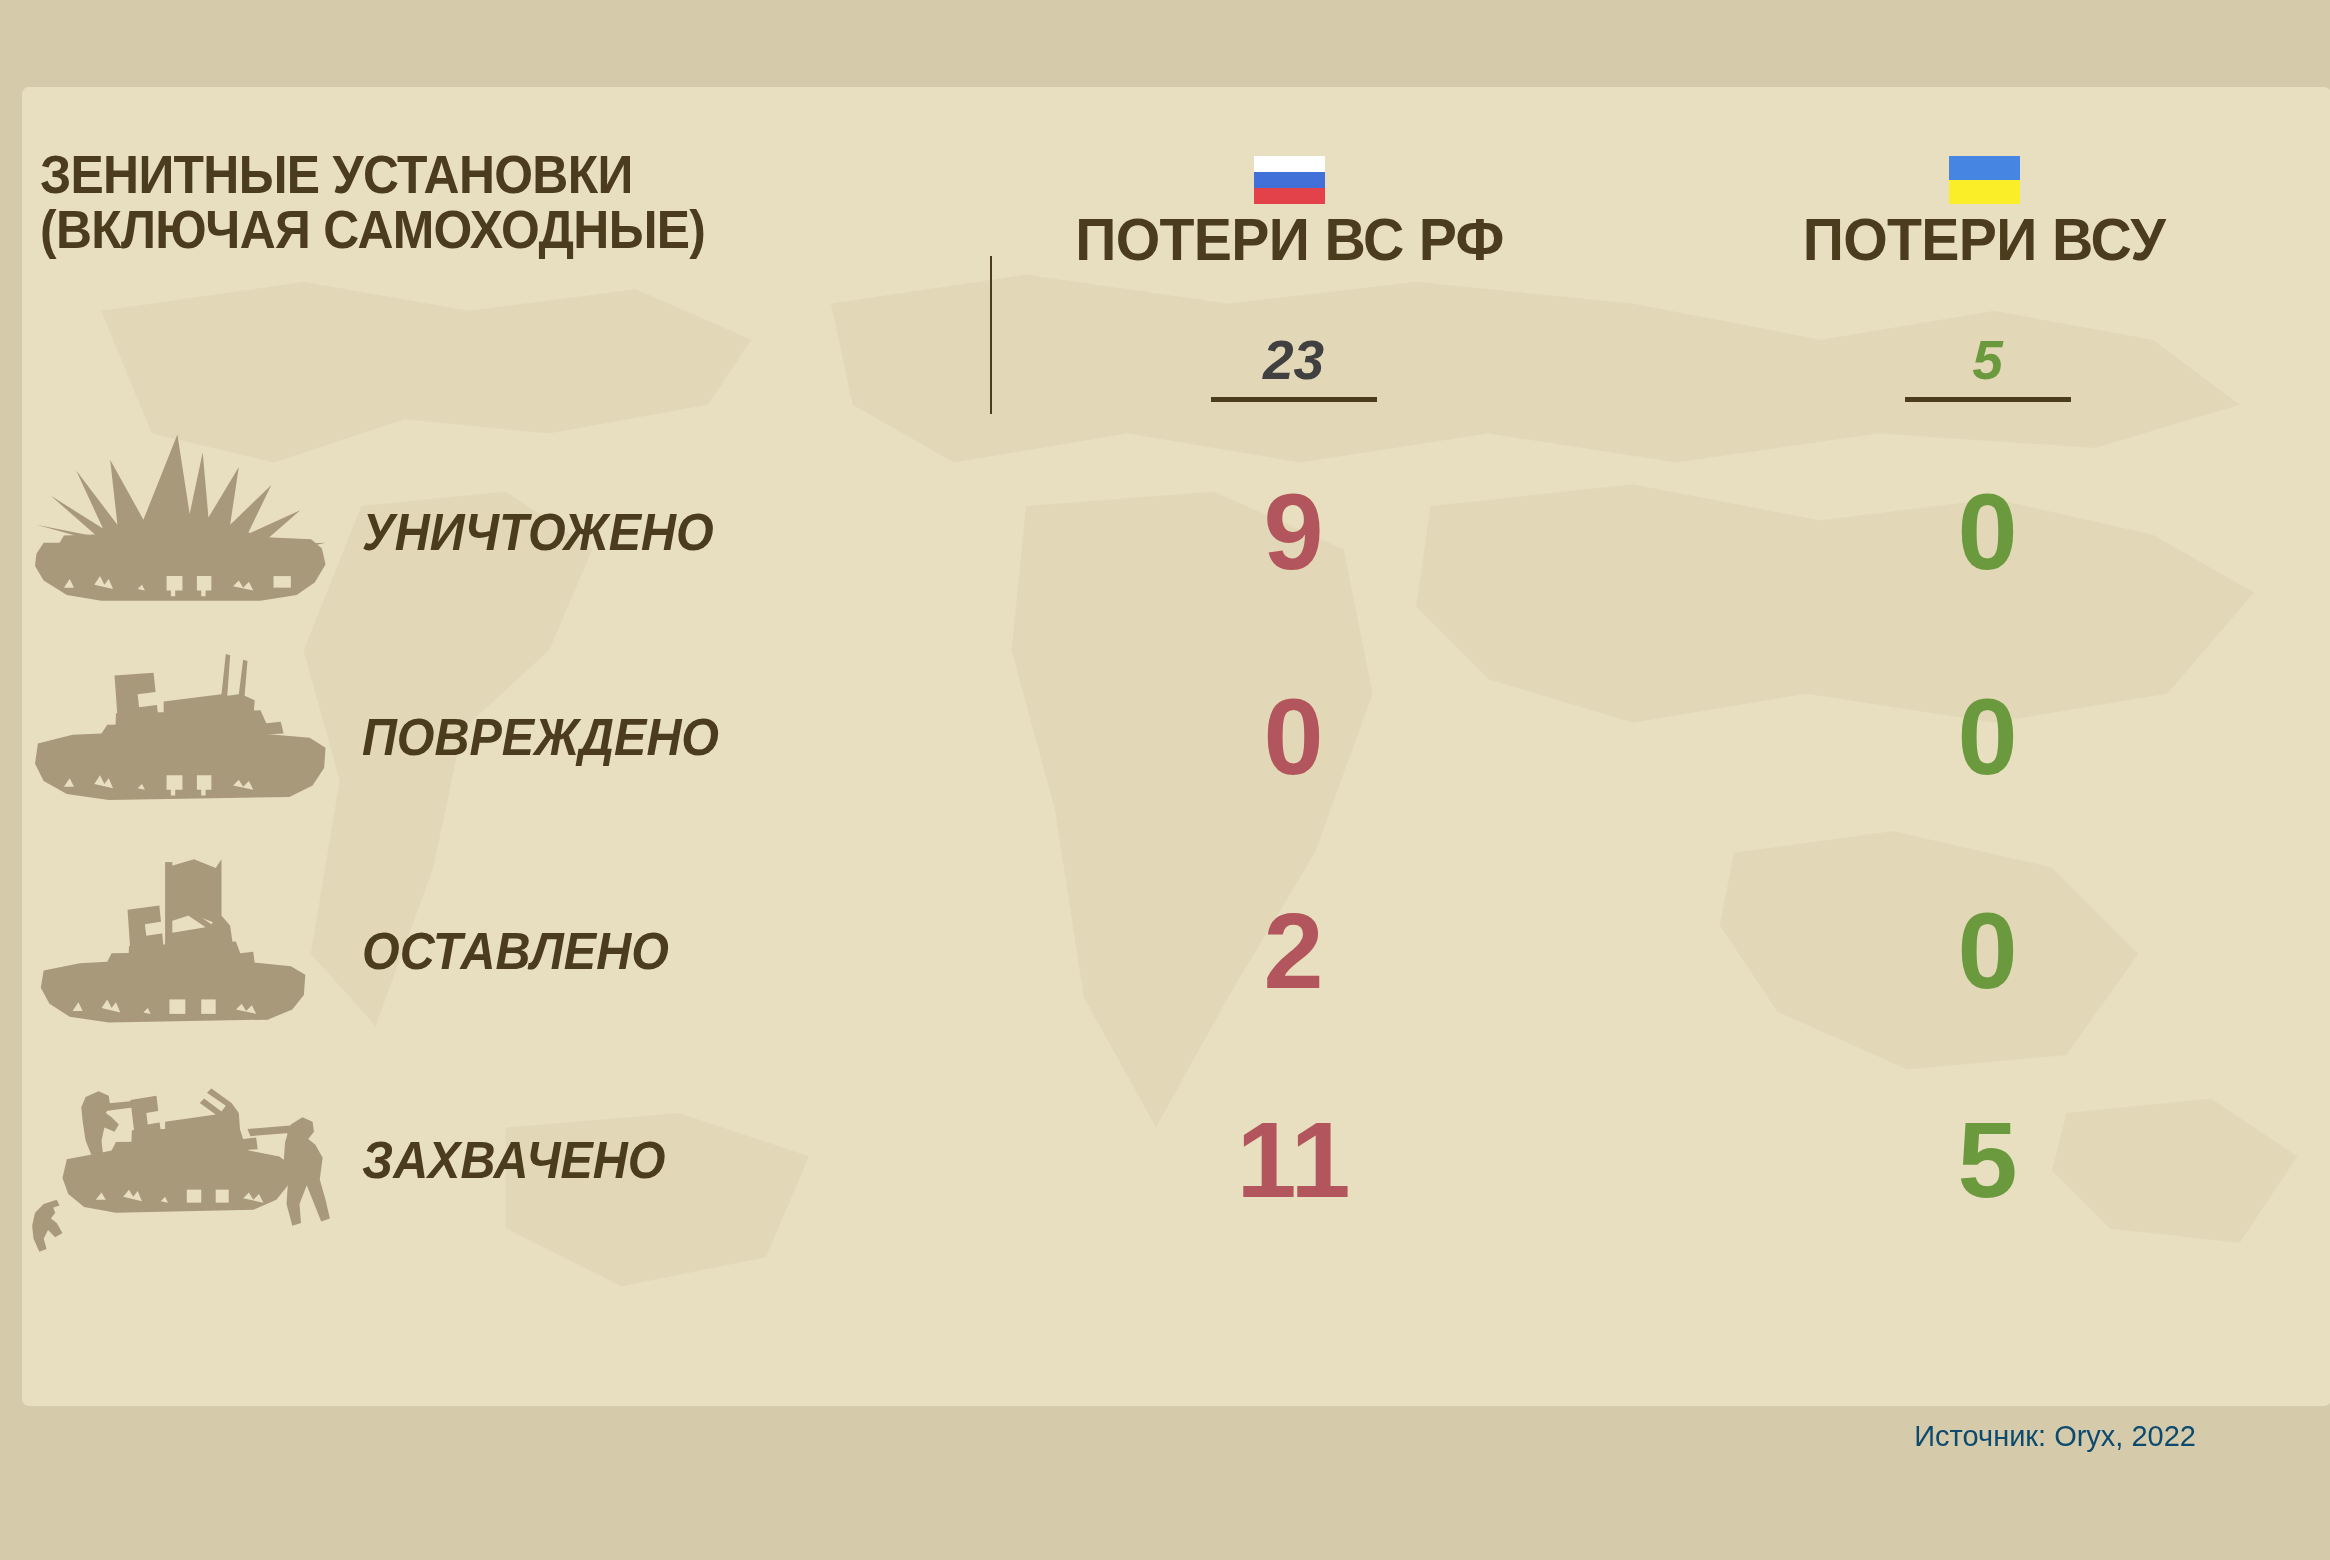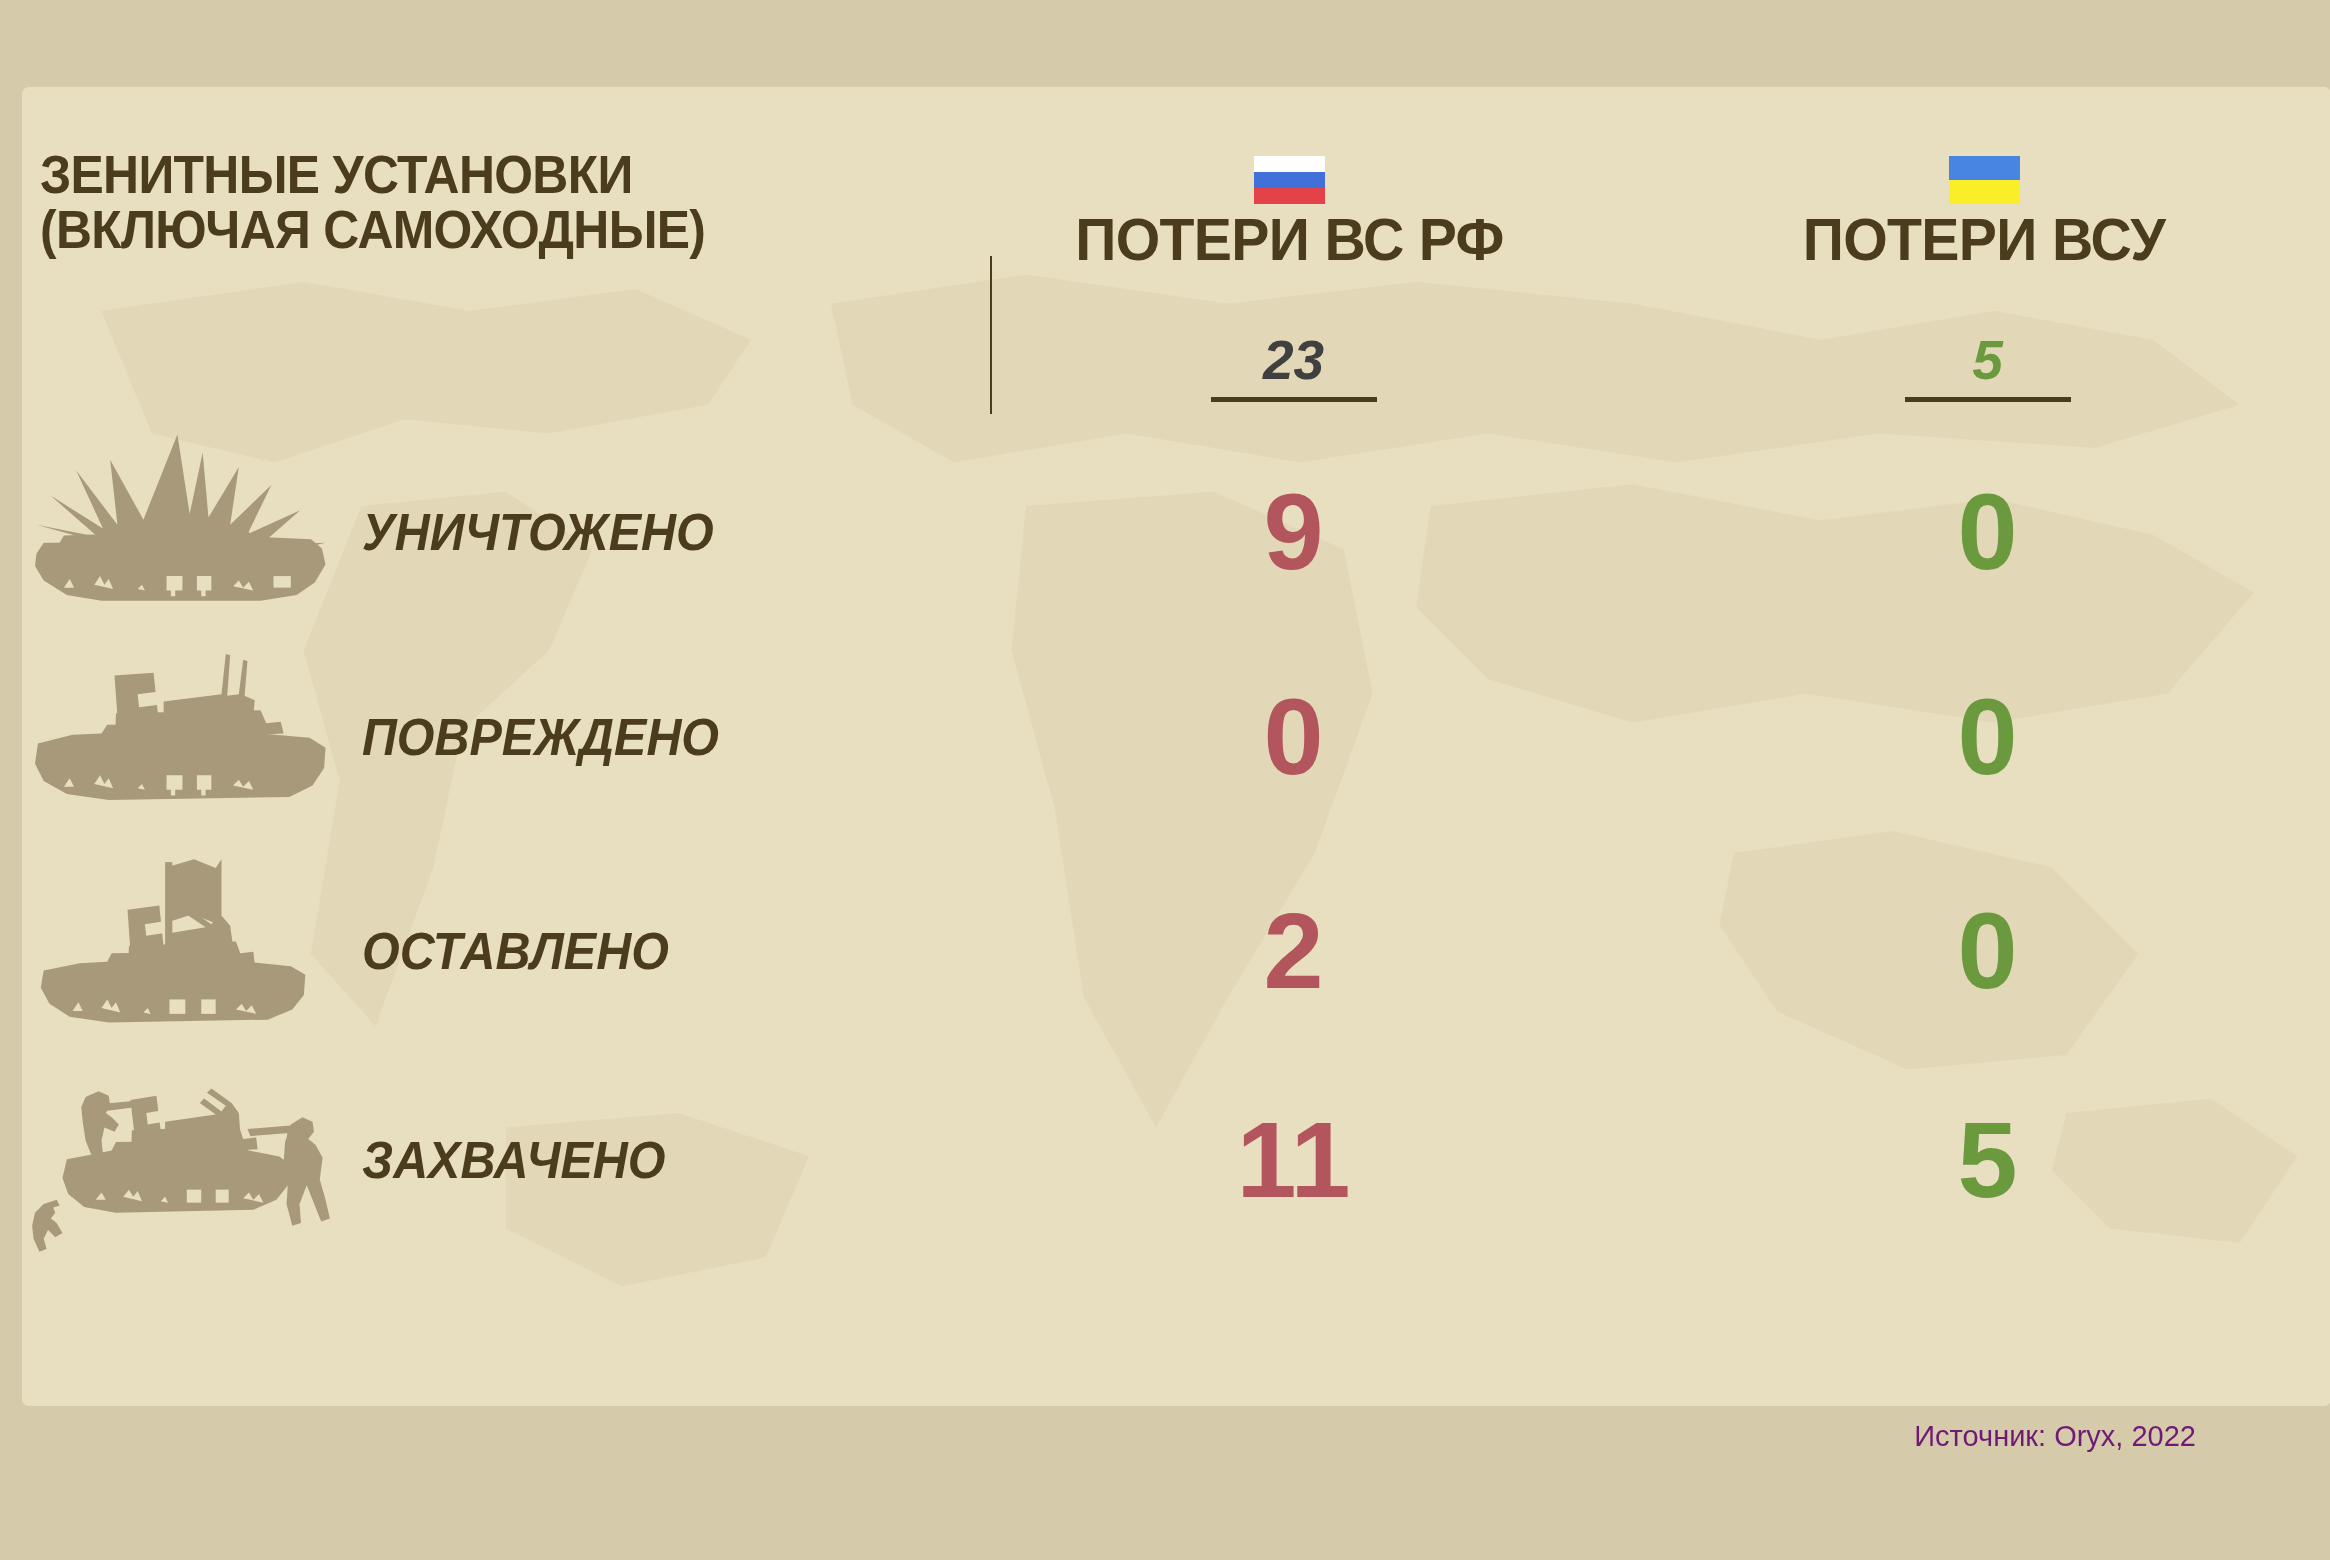--- a/index.html
+++ b/index.html
@@ -195,21 +195,21 @@
     left: 1763px;
     width: 405px;
     color: #6b9a3e;
   }
 
   
   #source {
     position: absolute;
     right: 134px;
     top: 1420px;
-    color: #701a75;
+    color: #0c4a6e;
     font-size: 29px;
     white-space: nowrap;
   }
 </style>
 </head>
 <body>
 
 <div id="bg-layer">
   <svg id="world-map" viewBox="0 0 3225 2160" preserveAspectRatio="none">
     <g fill="#e2d8b8">

